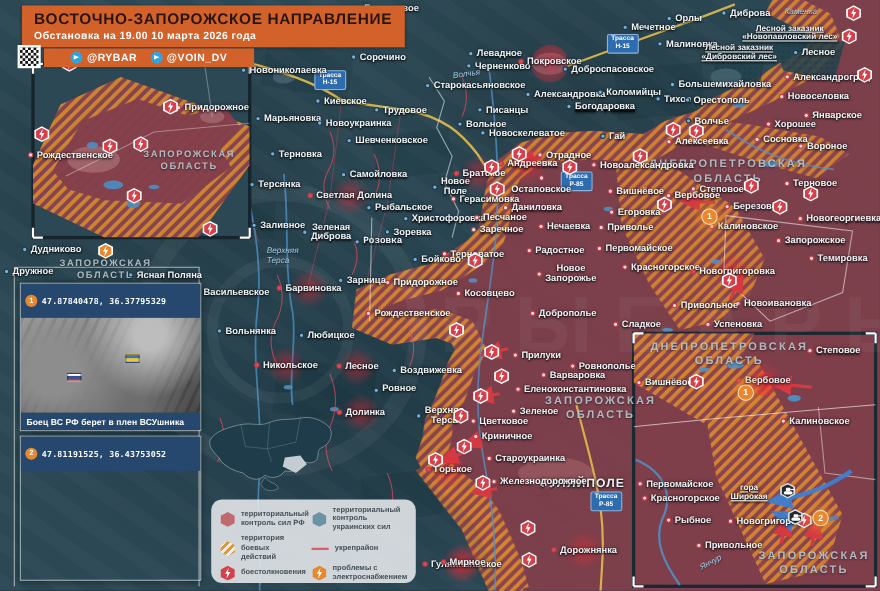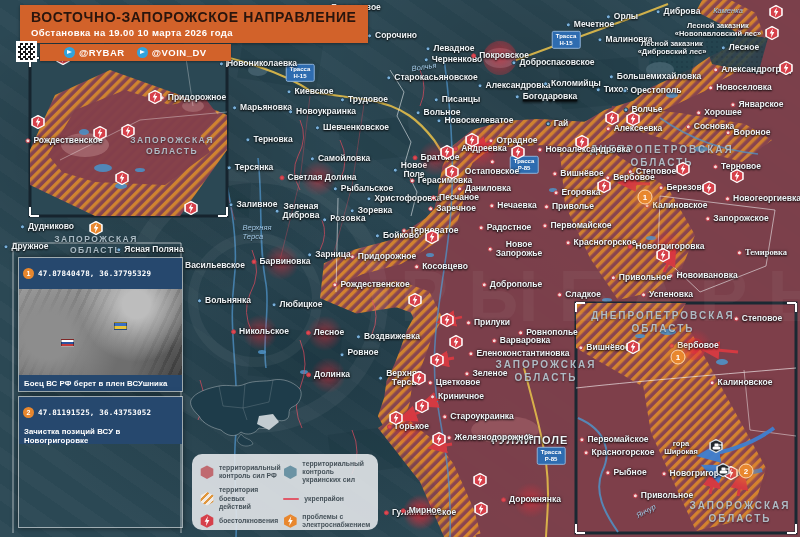--- a/index.html
+++ b/index.html
@@ -15,21 +15,21 @@
   
   .st{position:absolute;transform:translate(-50%,-50%);display:flex;align-items:center;gap:3px;z-index:30;white-space:pre;pointer-events:none;}
   .st .d{width:5px;height:5px;border-radius:50%;flex:0 0 auto;box-sizing:border-box;}
   .st .lb{font-size:8.5px;font-weight:bold;color:#eef3f6;text-shadow:0 1px 2px rgba(0,0,0,.95),0 0 3px rgba(0,0,0,.7);line-height:1.1;text-align:center;}
   .st.u .d{background:#7ab1dc;border:1px solid #1e3947;}
   .st.r .d,.st.g .d{background:#f0dcdc;border:1.2px solid #c03a46;}
   .st.g .d{background:#e04a52;}
   .st.g::before{content:'';position:absolute;left:50%;top:50%;width:36px;height:36px;transform:translate(-50%,-50%);border-radius:50%;
     background:radial-gradient(circle, rgba(230,45,58,.55), rgba(230,45,58,0) 70%);z-index:-1;}
   .st.c .lb{font-size:11px;letter-spacing:1px;margin-top:32px;}
-  .st.p .lb{font-size:7.5px;font-weight:bold;}
+  .st.p .lb{font-size:7.5px;font-weight:bold;text-decoration:underline;}
   .rg{position:absolute;transform:translate(-50%,-50%);text-align:center;color:rgba(182,199,208,.92);font-weight:bold;
     letter-spacing:2px;font-size:10px;line-height:1.3;z-index:25;white-space:pre;text-shadow:0 1px 2px rgba(0,0,0,.5);pointer-events:none;}
   .rg.sm{font-size:8.5px;letter-spacing:1.5px;}
   .rd{position:absolute;transform:translate(-50%,-50%);background:#2e6cb0;border:1px solid #8db1d8;border-radius:2px;color:#fff;
     font-size:6px;font-weight:bold;line-height:1.2;padding:1px 3px;text-align:center;z-index:28;white-space:pre;pointer-events:none;}
   .rv{position:absolute;transform:translate(-50%,-50%);color:#a5cbe8;font-size:7.5px;font-style:italic;z-index:26;white-space:pre;
     text-shadow:0 1px 1px rgba(0,0,0,.6);pointer-events:none;}
   .wm{position:absolute;left:400px;top:255px;font-size:72px;font-weight:bold;letter-spacing:20px;color:rgba(255,255,255,.045);z-index:2;pointer-events:none;}
   
   .icn{position:absolute;transform:translate(-50%,-50%);z-index:40;pointer-events:none;}
@@ -315,21 +315,20 @@
       <span class="flag ru" style="left:26%;top:58%;"></span>
     </div>
     <div class="cap">Боец ВС РФ берет в плен ВСУшника</div>
   </div>
 
   <div class="pi" id="pi2">
     <div class="hd">
       <span class="numc">2</span>
       <span class="coords">47.81191525, 36.43753052</span>
     </div>
-    <div class="cap">Зачистка позиций ВСУ в Новогригоровке</div>
   </div>
 
   <div id="legend">
       <div class="lgi">
         <span class="chip hex-ru hx"></span>
         <span class="txt">территориальный контроль сил РФ</span>
       </div>
       <div class="lgi">
         <span class="chip hex-ua hx"></span>
         <span class="txt">территориальный контроль украинских сил</span>
@@ -351,21 +350,21 @@
       <div class="lgi">
         <span class="chip hex-power hx">
           <span class="bolt2"></span>
         </span>
         <span class="txt">проблемы с электроснабжением</span>
       </div>
     </div>
 
   <div id="labels">
       <div class="st u" style="left: 352px; top: 8px;"><span class="d"></span><span class="lb">Берестовое</span></div>
-      <div class="st u" style="left: 344px; top: 36px; margin-left: 48px;"><span class="d"></span><span class="lb">Сорочино</span></div>
+      <div class="st u" style="left: 344px; top: 52px;"><span class="d"></span><span class="lb">Сорочино</span></div>
       <div class="st u" style="left: 622px; top: 17px;"><span class="d"></span><span class="lb">Орлы</span></div>
       <div class="st u" style="left: 590px; top: 25px;"><span class="d"></span><span class="lb">Мечетное</span></div>
       <div class="st u" style="left: 678px; top: 12px;"><span class="d"></span><span class="lb">Диброва</span></div>
       <div class="st u" style="left: 625px; top: 40px;"><span class="d"></span><span class="lb">Малиновка</span></div>
       <div class="st p" style="left: 718px; top: 30px;"><span class="lb">Лесной заказник
 «Новопавловский лес»</span></div>
       <div class="st p" style="left: 672px; top: 48px;"><span class="lb">Лесной заказник
 «Дибровский лес»</span></div>
       <div class="st u" style="left: 740px; top: 48px;"><span class="d"></span><span class="lb">Лесное</span></div>
       <div class="st r" style="left: 752px; top: 70px;"><span class="d"></span><span class="lb">Александроград</span></div>
@@ -426,21 +425,21 @@
       <div class="st r" style="left: 630px; top: 178px;"><span class="d"></span><span class="lb">Вербовое</span></div>
       <div class="st r" style="left: 685px; top: 188px;"><span class="d"></span><span class="lb">Березовое</span></div>
       <div class="st r" style="left: 763px; top: 199px;"><span class="d"></span><span class="lb">Новогеоргиевка</span></div>
       <div class="st r" style="left: 577px; top: 193px;"><span class="d"></span><span class="lb">Егоровка</span></div>
       <div class="st r" style="left: 569px; top: 207px;"><span class="d"></span><span class="lb">Приволье</span></div>
       <div class="st r" style="left: 676px; top: 206px;"><span class="d"></span><span class="lb">Калиновское</span></div>
       <div class="st r" style="left: 737px; top: 219px;"><span class="d"></span><span class="lb">Запорожское</span></div>
       <div class="st r" style="left: 577px; top: 226px;"><span class="d"></span><span class="lb">Первомайское</span></div>
       <div class="st r" style="left: 601px; top: 243px;"><span class="d"></span><span class="lb">Красногорское</span></div>
       <div class="st g" style="left: 666px; top: 247px;"><span class="d"></span><span class="lb">Новогригоровка</span></div>
-      <div class="st r" style="left: 762px; top: 253px; font-family: Liberation Serif, serif;"><span class="d"></span><span class="lb">Темировка</span></div>
+      <div class="st r" style="left: 762px; top: 235px;"><span class="d"></span><span class="lb">Темировка</span></div>
       <div class="st r" style="left: 703px; top: 276px;"><span class="d"></span><span class="lb">Новоивановка</span></div>
       <div class="st r" style="left: 641px; top: 278px;"><span class="d"></span><span class="lb">Привольное</span></div>
       <div class="st r" style="left: 579px; top: 295px;"><span class="d"></span><span class="lb">Сладкое</span></div>
       <div class="st r" style="left: 667px; top: 295px;"><span class="d"></span><span class="lb">Успеновка</span></div>
       <div class="st r" style="left: 430px; top: 231px;"><span class="d"></span><span class="lb">Терноватое</span></div>
       <div class="st u" style="left: 397px; top: 236px;"><span class="d"></span><span class="lb">Бойково</span></div>
       <div class="st r" style="left: 383px; top: 257px;"><span class="d"></span><span class="lb">Придорожное</span></div>
       <div class="st r" style="left: 441px; top: 267px;"><span class="d"></span><span class="lb">Косовцево</span></div>
       <div class="st r" style="left: 371px; top: 285px;"><span class="d"></span><span class="lb">Рождественское</span></div>
       <div class="st u" style="left: 329px; top: 255px;"><span class="d"></span><span class="lb">Зарница</span></div>

